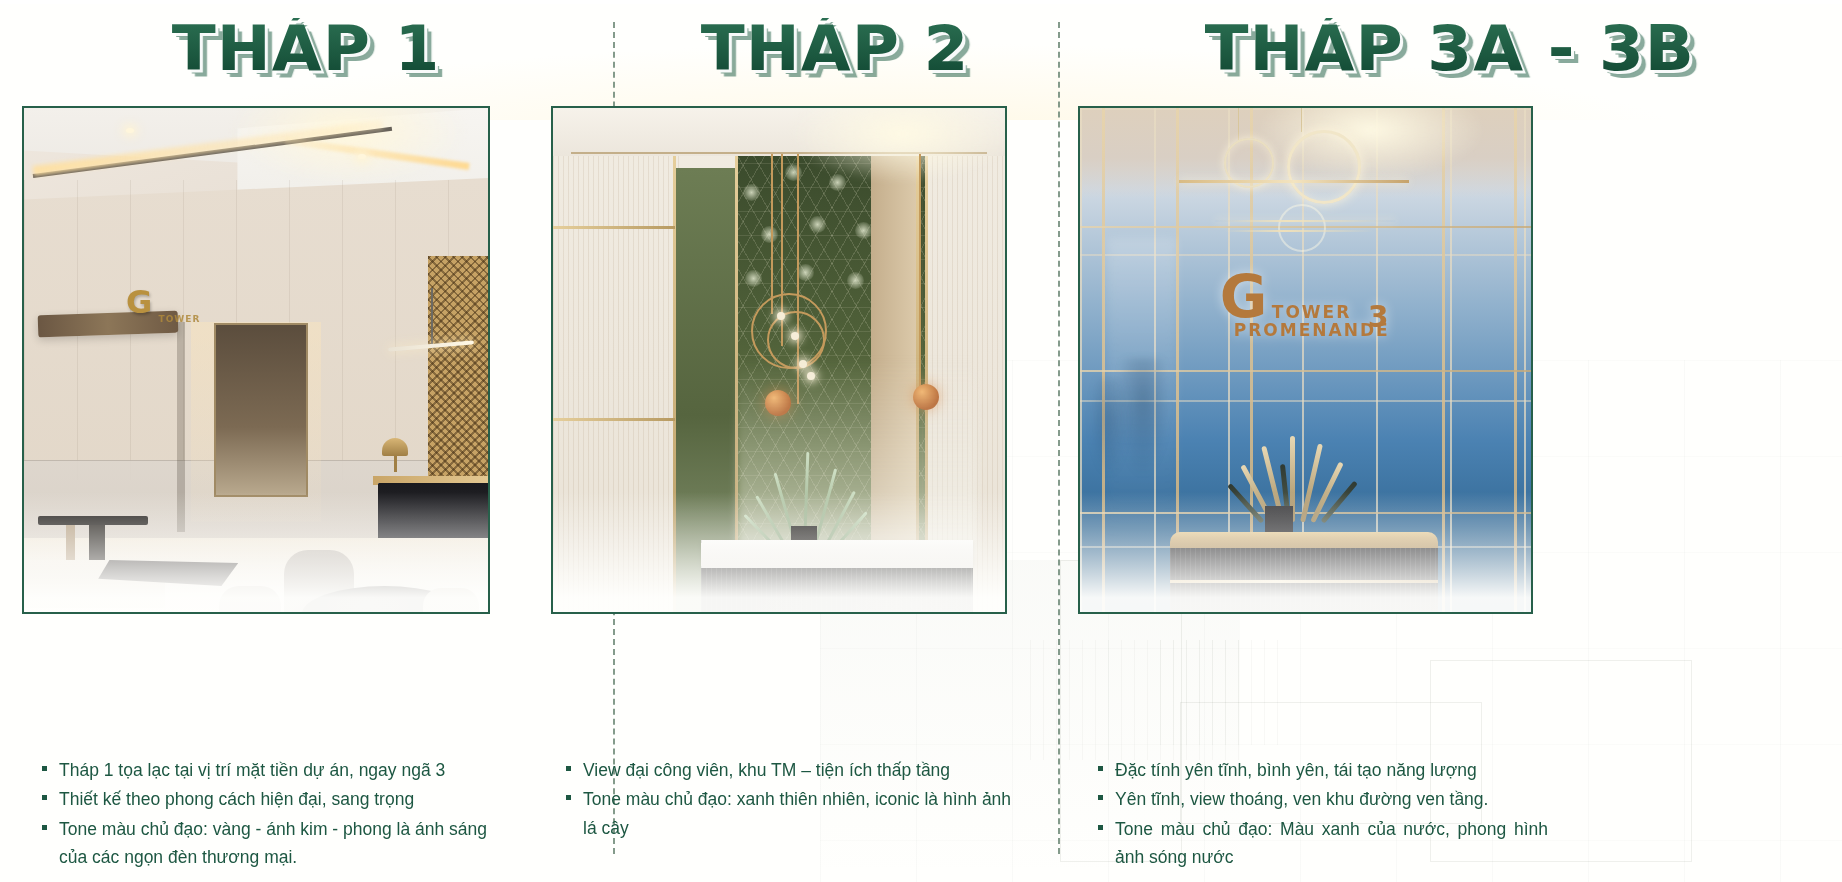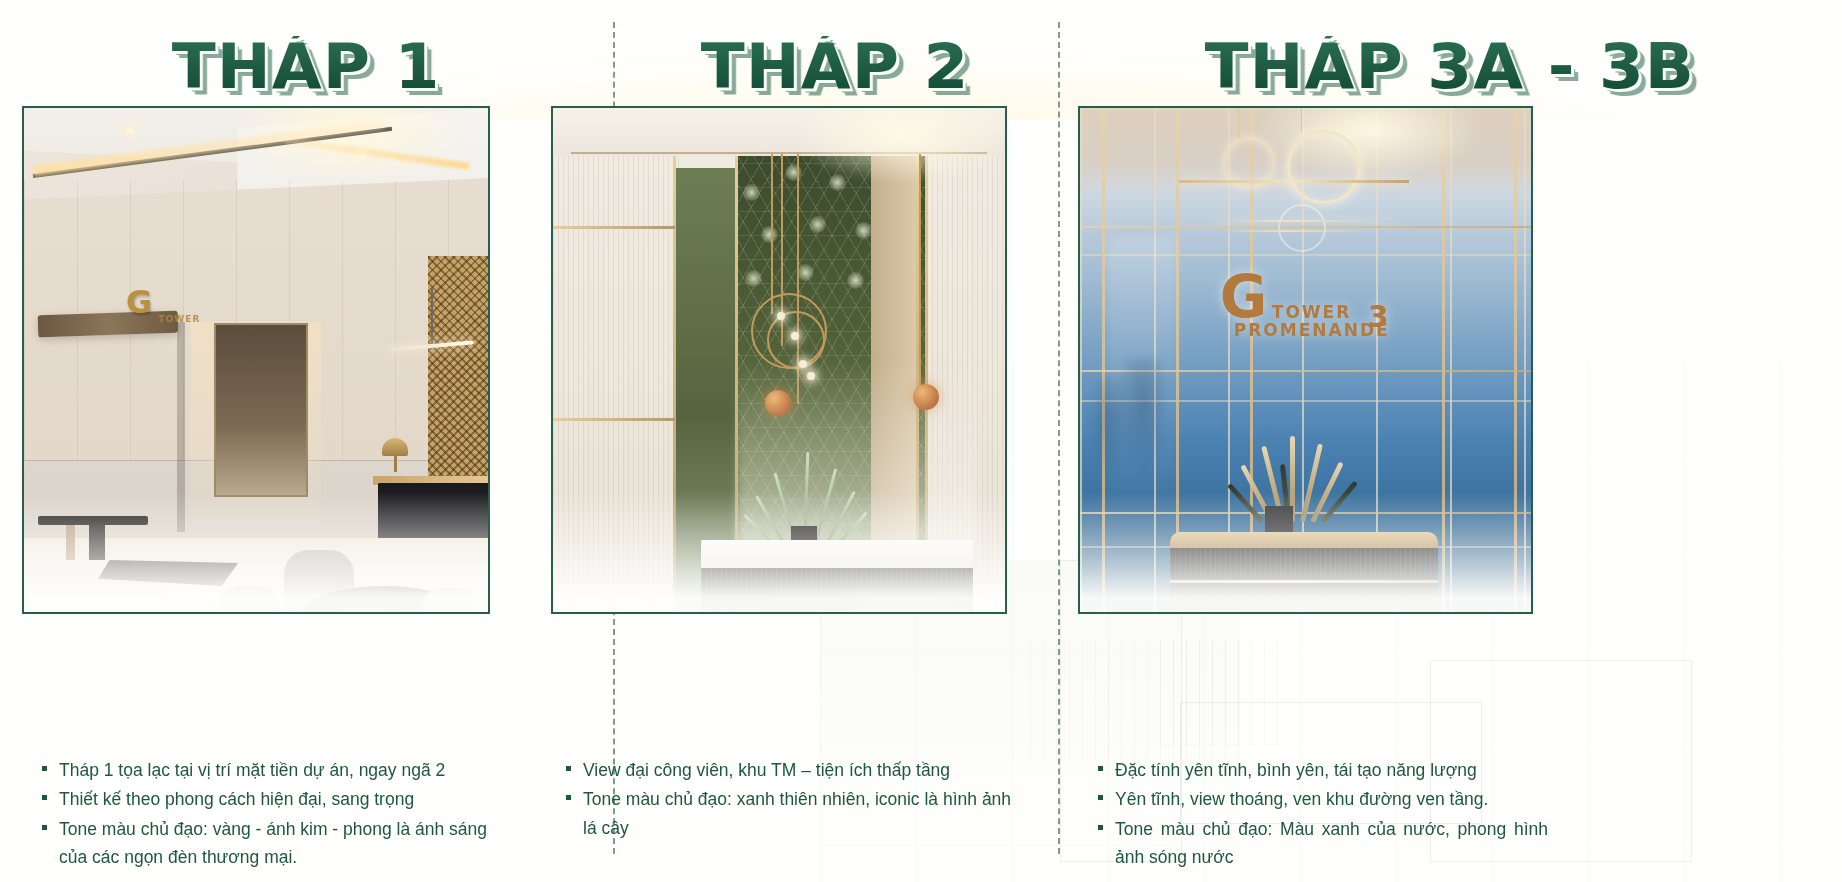--- a/index.html
+++ b/index.html
@@ -61,21 +61,21 @@
     position:absolute;top:22px;bottom:28px;width:0;
     border-left:2px dashed #6f8a78;
     opacity:.85;
   }
   #sep1{left:613px;}
   #sep2{left:1058px;}
 
   
   .title-wrap{
     position:absolute;left:0;right:0;top:18px;height:80px;
-    display:flex;align-items:flex-end;justify-content:center;
+    display:flex;align-items:flex-start;justify-content:center;
   }
   .title{
     font-family:"DejaVu Sans", sans-serif;
     font-weight:700;
     font-size:63px;
     letter-spacing:1px;
     line-height:1;
     color:#1d5c43;
     background:linear-gradient(180deg,#2b6f52 0%,#1d5a41 55%,#114833 100%);
     -webkit-background-clip:text;
@@ -765,21 +765,21 @@
       <div class="s3-desktop"></div>
       <div class="s3-desk"></div>
       <div class="s3-deskribs"></div>
       <div class="s3-deskveins"></div>
       <div class="s3-deskgold"></div>
     </div>
     <div class="fade"></div>
   </div>
 
   <ul class="bullets" id="bullets-1">
-    <li>Tháp 1 tọa lạc tại vị trí mặt tiền dự án, ngay ngã 2</li>
+    <li>Tháp 1 tọa lạc tại vị trí mặt tiền dự án, ngay ngã 3</li>
     <li>Thiết kế theo phong cách hiện đại, sang trọng</li>
     <li>Tone màu chủ đạo: vàng - ánh kim - phong là ánh sáng của các ngọn đèn thương mại.</li>
   </ul>
 
   <ul class="bullets" id="bullets-2">
     <li>View đại công viên, khu TM – tiện ích thấp tầng</li>
     <li>Tone màu chủ đạo: xanh thiên nhiên, iconic là hình ảnh lá cây</li>
   </ul>
 
   <ul class="bullets" id="bullets-3">

